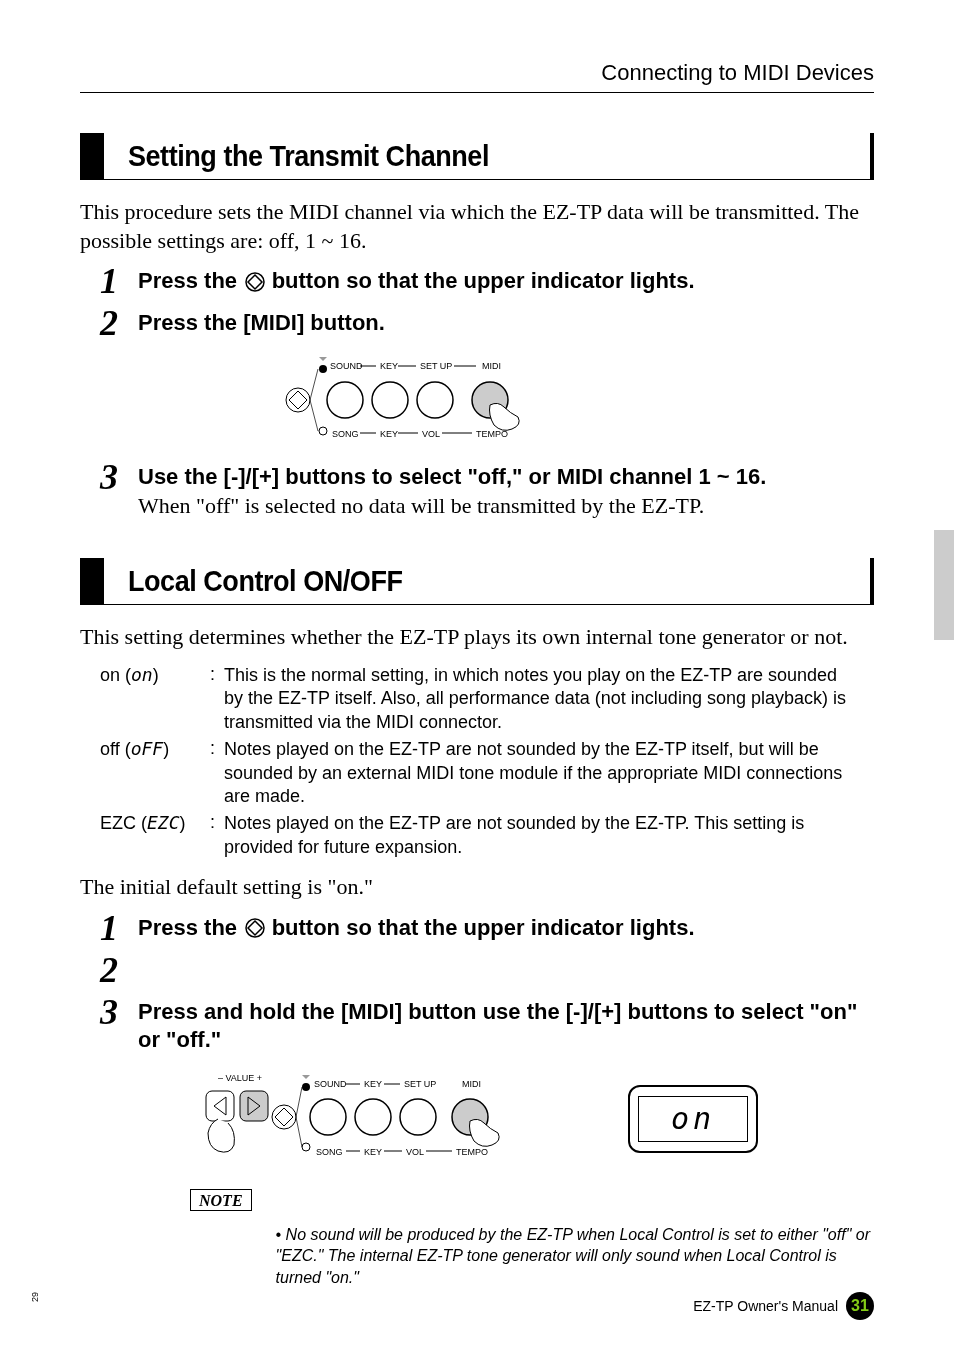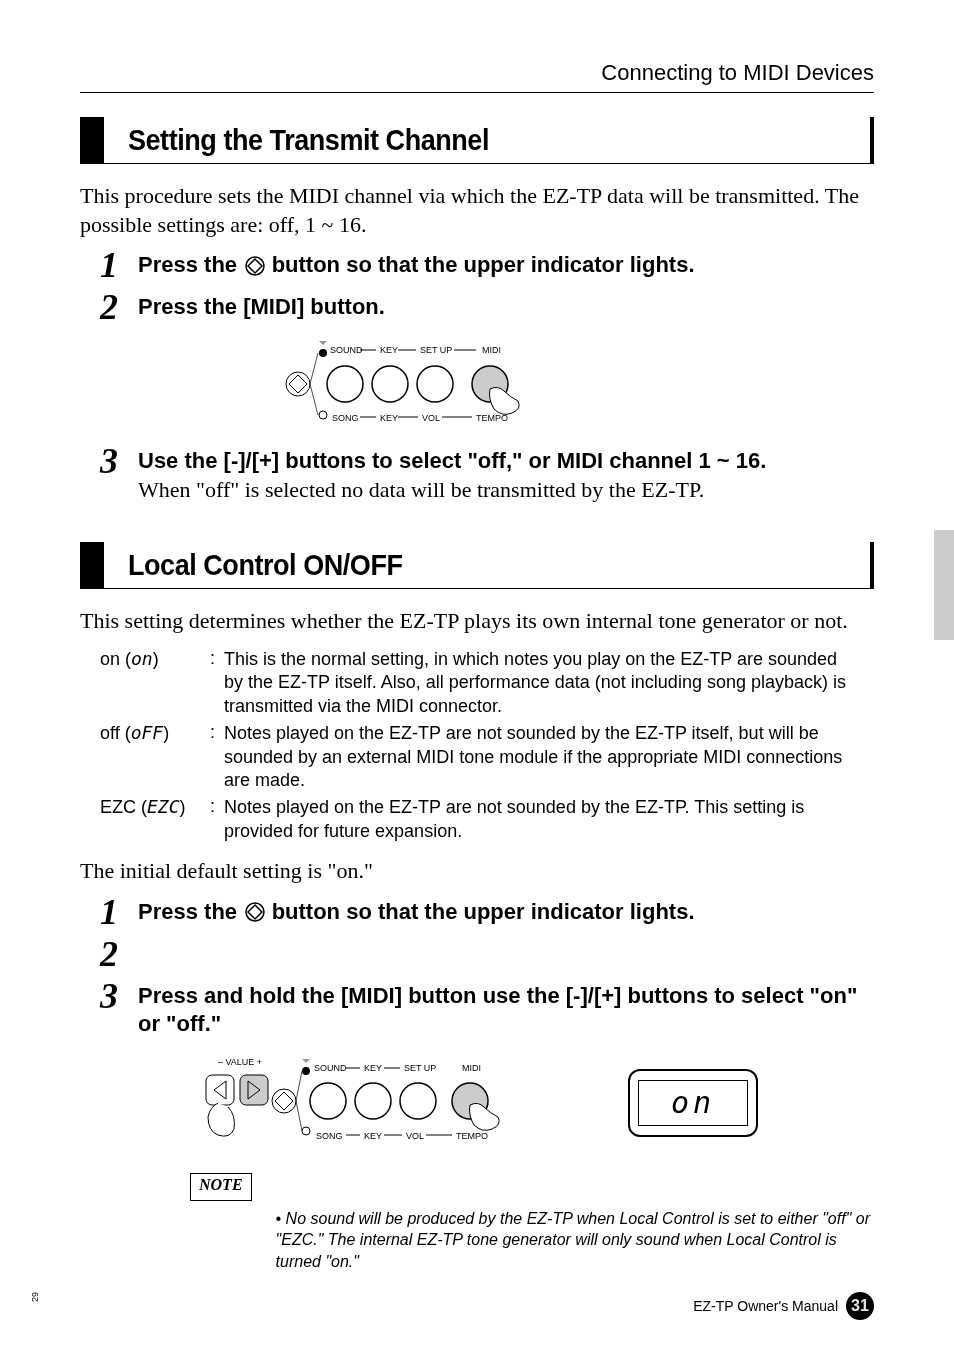--- a/index.html
+++ b/index.html
@@ -10,21 +10,21 @@
     font-family: Arial, Helvetica, sans-serif;
     color: #000;
     position: relative;
     padding: 60px 80px 40px 80px;
   }
   .header-title {
     text-align: right;
     font-size: 22px;
     border-bottom: 1px solid #000;
     padding-bottom: 6px;
-    margin-bottom: 24px;
+    margin-bottom: 40px;
   }
   .section-heading {
     border-left: 24px solid #000;
     border-right: 4px solid #000;
     padding: 6px 24px;
     margin-bottom: 18px;
     border-bottom: 1px solid #000;
   }
   .section-heading-text {
     font-family: "Arial Black", Impact, sans-serif;
@@ -110,40 +110,40 @@
     display: flex;
     margin: 20px 0 0 110px;
     font-size: 16px;
   }
   .note-label {
     border: 1px solid #000;
     font-family: "Times New Roman", serif;
     font-style: italic;
     font-weight: bold;
     padding: 2px 8px;
-    height: 28px;
+    height: 22px;
     margin-right: 24px;
     flex-shrink: 0;
   }
   .note-text {
     font-style: italic;
     line-height: 1.35;
     margin-top: 35px;
   }
   .footer {
     position: absolute;
     bottom: 32px;
     right: 80px;
     font-size: 14px;
     display: flex;
     align-items: center;
   }
   .page-num {
     background: #000;
-    color: #e5e5e5;
+    color: #84cc16;
     border-radius: 50%;
     width: 28px;
     height: 28px;
     display: inline-flex;
     align-items: center;
     justify-content: center;
     font-weight: bold;
     font-size: 16px;
     margin-left: 8px;
   }

